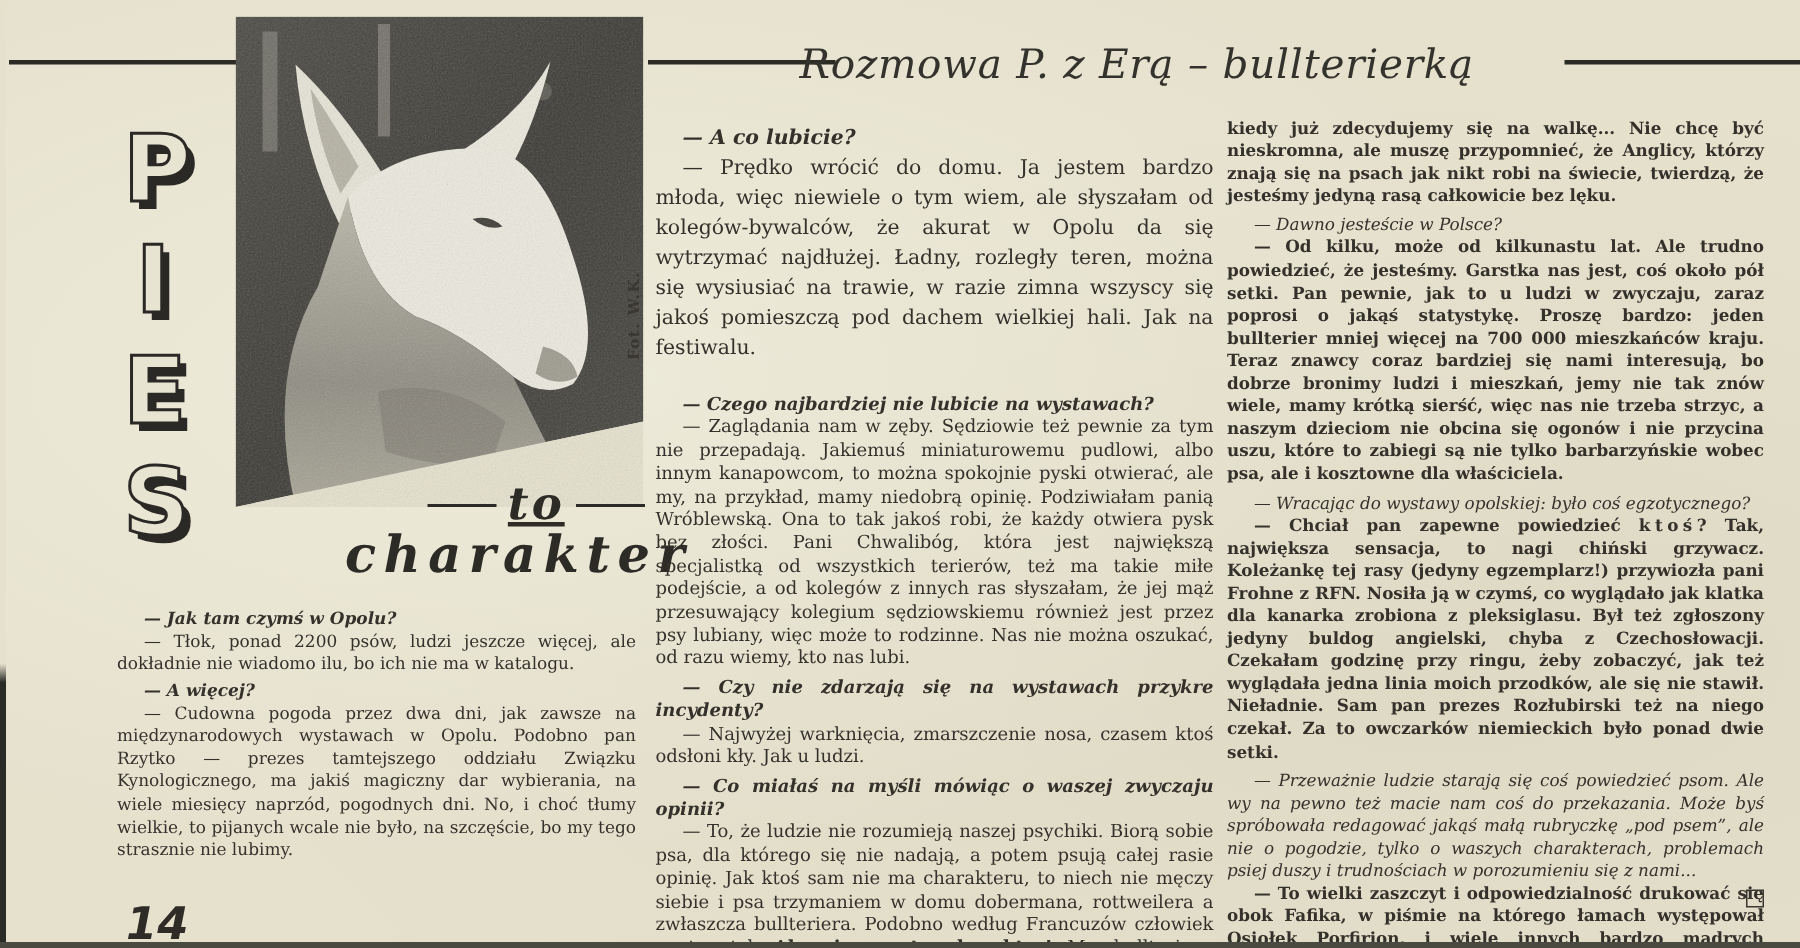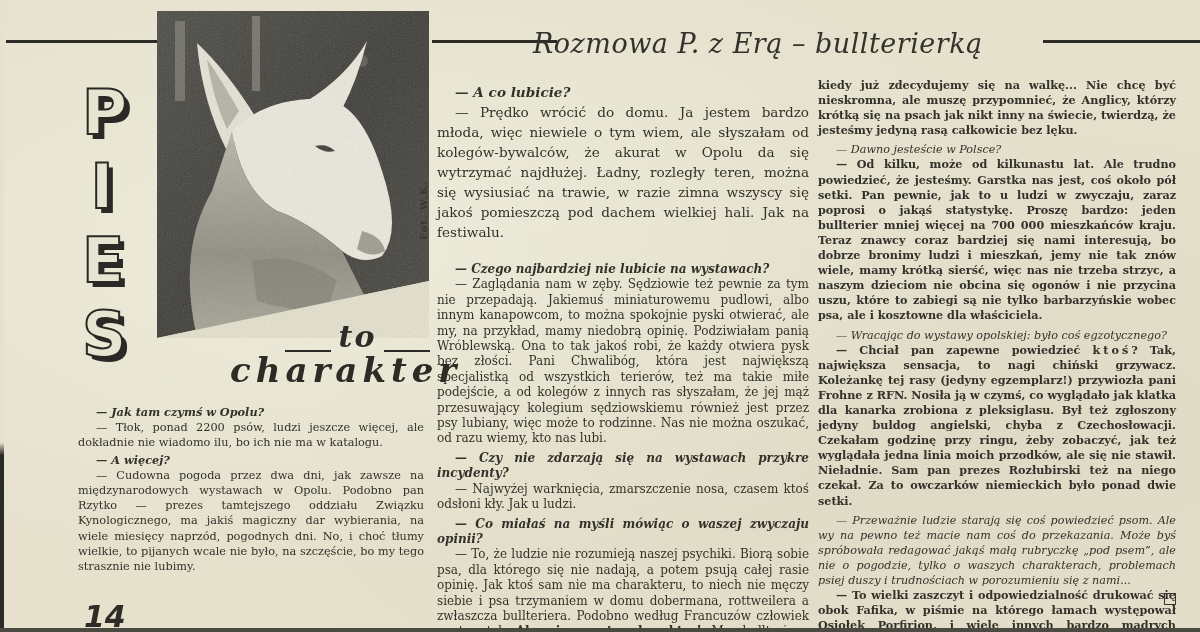--- a/index.html
+++ b/index.html
@@ -45,21 +45,21 @@
   }
   .photo svg { display:block; }
   .photo-credit {
     position:absolute; left:418px; top:240px;
     transform:rotate(-90deg); transform-origin:left top;
     font-size:10px; font-weight:bold; letter-spacing:1px; color:#3a3731;
     white-space:nowrap;
   }
   .to-line {
     position:absolute; left:285px; top:322px; width:145px;
-    display:flex; align-items:flex-end; gap:8px;
+    display:flex; align-items:center; gap:8px;text-decoration:underline;
   }
   .to-line .dash { flex:1; height:2px; background:#2d2b26; }
   .to-word {
     font-family:"DejaVu Serif", serif; font-style:italic; font-weight:bold;
     font-size:30px; line-height:30px; color:#2d2b26; letter-spacing:2px;
   }
   .charakter {
     position:absolute; left:230px; top:352px;
     font-family:"DejaVu Serif", serif; font-style:italic; font-weight:bold;
     font-size:34px; letter-spacing:5px; color:#2d2b26; line-height:36px;
@@ -181,21 +181,21 @@
     <p class="a big">— Prędko wrócić do domu. Ja jestem bardzo młoda, więc niewiele o tym wiem, ale słyszałam od kolegów-bywalców, że akurat w Opolu da się wytrzymać najdłużej. Ładny, rozległy teren, można się wysiusiać na trawie, w razie zimna wszyscy się jakoś pomieszczą pod dachem wielkiej hali. Jak na festiwalu.</p>
     <p class="q" style="margin-top:20px;">— Czego najbardziej nie lubicie na wystawach?</p>
     <p class="a">— Zaglądania nam w zęby. Sędziowie też pewnie za tym nie przepadają. Jakiemuś miniaturowemu pudlowi, albo innym kanapowcom, to można spokojnie pyski otwierać, ale my, na przykład, mamy niedobrą opinię. Podziwiałam panią Wróblewską. Ona to tak jakoś robi, że każdy otwiera pysk bez złości. Pani Chwalibóg, która jest największą specjalistką od wszystkich terierów, też ma takie miłe podejście, a od kolegów z innych ras słyszałam, że jej mąż przesuwający kolegium sędziowskiemu również jest przez psy lubiany, więc może to rodzinne. Nas nie można oszukać, od razu wiemy, kto nas lubi.</p>
     <p class="q" style="margin-top:4px;">— Czy nie zdarzają się na wystawach przykre incydenty?</p>
     <p class="a">— Najwyżej warknięcia, zmarszczenie nosa, czasem ktoś odsłoni kły. Jak u ludzi.</p>
     <p class="q" style="margin-top:4px;">— Co miałaś na myśli mówiąc o waszej zwyczaju opinii?</p>
     <p class="a"><span>— To, że ludzie nie rozumieją naszej psychiki. Biorą sobie psa, dla którego się nie nadają, a potem psują całej rasie opinię. Jak ktoś sam nie ma charakteru, to niech nie męczy siebie i psa trzymaniem w domu dobermana, rottweilera a zwłaszcza bullteriera. Podobno według Francuzów człowiek — to styl. </span><span class="strong">Ale pies — to charakter!</span><span> My, bullteriery, jesteśmy rasą psich gladiatorów. Przez setki pokoleń selekcjonowano nas przecież w Anglii do walk na arenach. Ponieważ buldogi angielskie były trochę za ciężkie i mało skoczne, krzyżowano je z terierami. Stąd nasza skuteczność w walce: siła buldogów i zwinność terrierów. Ale żadnych nerwów, żadnej histerii. My </span></p>
   </div>
 
   <div class="col col3">
-    <p style="text-indent:0;">kiedy już zdecydujemy się na walkę... Nie chcę być nieskromna, ale muszę przypomnieć, że Anglicy, którzy krótką się na psach jak nikt inny na świecie, twierdzą, że jesteśmy jedyną rasą całkowicie bez lęku.</p>
+    <p style="text-indent:0;">kiedy już zdecydujemy się na walkę... Nie chcę być nieskromna, ale muszę przypomnieć, że Anglicy, którzy znają się na psach jak nikt robi na świecie, twierdzą, że jesteśmy jedyną rasą całkowicie bez lęku.</p>
     <p class="q" style="margin-top:4px;">— Dawno jesteście w Polsce?</p>
     <p class="a">— Od kilku, może od kilkunastu lat. Ale trudno powiedzieć, że jesteśmy. Garstka nas jest, coś około pół setki. Pan pewnie, jak to u ludzi w zwyczaju, zaraz poprosi o jakąś statystykę. Proszę bardzo: jeden bullterier mniej więcej na 700 000 mieszkańców kraju. Teraz znawcy coraz bardziej się nami interesują, bo dobrze bronimy ludzi i mieszkań, jemy nie tak znów wiele, mamy krótką sierść, więc nas nie trzeba strzyc, a naszym dzieciom nie obcina się ogonów i nie przycina uszu, które to zabiegi są nie tylko barbarzyńskie wobec psa, ale i kosztowne dla właściciela.</p>
     <p class="q" style="margin-top:4px;">— Wracając do wystawy opolskiej: było coś egzotycznego?</p>
     <p class="a"><span>— Chciał pan zapewne powiedzieć </span><span class="spaced">ktoś</span><span>? Tak, największa sensacja, to nagi chiński grzywacz. Koleżankę tej rasy (jedyny egzemplarz!) przywiozła pani Frohne z RFN. Nosiła ją w czymś, co wyglądało jak klatka dla kanarka zrobiona z pleksiglasu. Był też zgłoszony jedyny buldog angielski, chyba z Czechosłowacji. Czekałam godzinę przy ringu, żeby zobaczyć, jak też wyglądała jedna linia moich przodków, ale się nie stawił. Nieładnie. Sam pan prezes Rozłubirski też na niego czekał. Za to owczarków niemieckich było ponad dwie setki.</span></p>
     <p class="q" style="margin-top:4px;">— Przeważnie ludzie starają się coś powiedzieć psom. Ale wy na pewno też macie nam coś do przekazania. Może byś spróbowała redagować jakąś małą rubryczkę „pod psem”, ale nie o pogodzie, tylko o waszych charakterach, problemach psiej duszy i trudnościach w porozumieniu się z nami...</p>
     <p class="a">— To wielki zaszczyt i odpowiedzialność drukować się obok Fafika, w piśmie na którego łamach występował Osiołek Porfirion, i wiele innych bardzo mądrych zwierząt.</p>
 
   </div>
 
   <div class="end-mark"></div>

